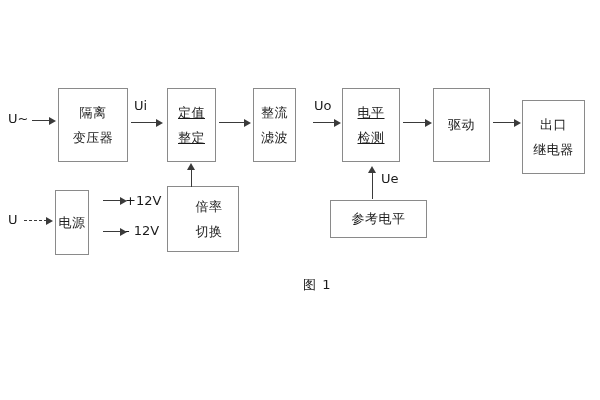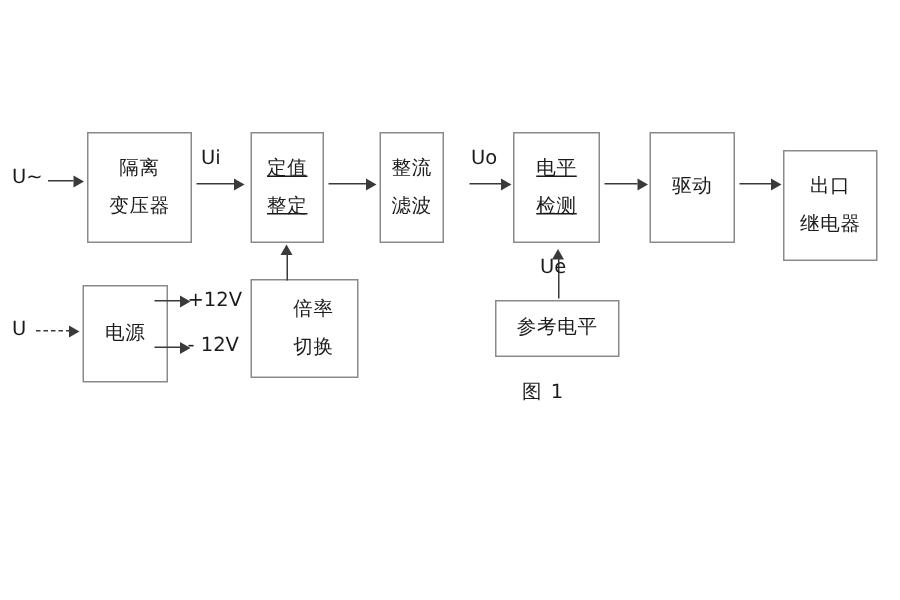--- a/index.html
+++ b/index.html
@@ -170,21 +170,21 @@
     <span class="line">出口</span>
     <span class="line">继电器</span>
   </div>
 
   <div class="lbl" style="left:8px; top:213px;">U</div>
   <div class="harrow dashed" style="left:24px; top:216px; width:30px;">
     <span class="shaft" style="width:23px;"></span>
     <span class="head" style="left:22px;"></span>
   </div>
 
-  <div class="block single" style="left:55px; top:190px; width:57px; height:65px;">
+  <div class="block single" style="left:55px; top:190px; width:34px; height:65px;">
     <span class="line">电源</span>
   </div>
 
   <div class="harrow" style="left:103px; top:196px; width:24px;">
     <span class="shaft" style="width:17px;"></span>
     <span class="head" style="left:17px;"></span>
   </div>
   <div class="lbl" style="left:125px; top:194px;">+12V</div>
 
   <div class="harrow" style="left:103px; top:227px; width:24px;">
@@ -196,25 +196,25 @@
   <div class="block" style="left:167px; top:186px; width:72px; height:66px;padding-left:12px;">
     <span class="line">倍率</span>
     <span class="line">切换</span>
   </div>
 
   <div class="varrow" style="left:187px; top:163px; height:24px;">
     <span class="head"></span>
     <span class="shaft"></span>
   </div>
 
-  <div class="block single" style="left:330px; top:200px; width:83px; height:38px;">
+  <div class="block single" style="left:330px; top:200px; width:97px; height:38px;">
     <span class="line">参考电平</span>
   </div>
 
   <div class="varrow" style="left:368px; top:166px; height:33px;">
     <span class="head"></span>
     <span class="shaft"></span>
   </div>
-  <div class="lbl" style="left:360px; top:172px;text-align:right;">Ue</div>
-
-  <div class="caption" style="left:303px; top:252px;margin-left:45px;">图 1</div>
+  <div class="lbl" style="left:381px; top:172px;text-align:right;">Ue</div>
+
+  <div class="caption" style="left:303px; top:276px;">图 1</div>
 
 </div>
 
 </body></html>

